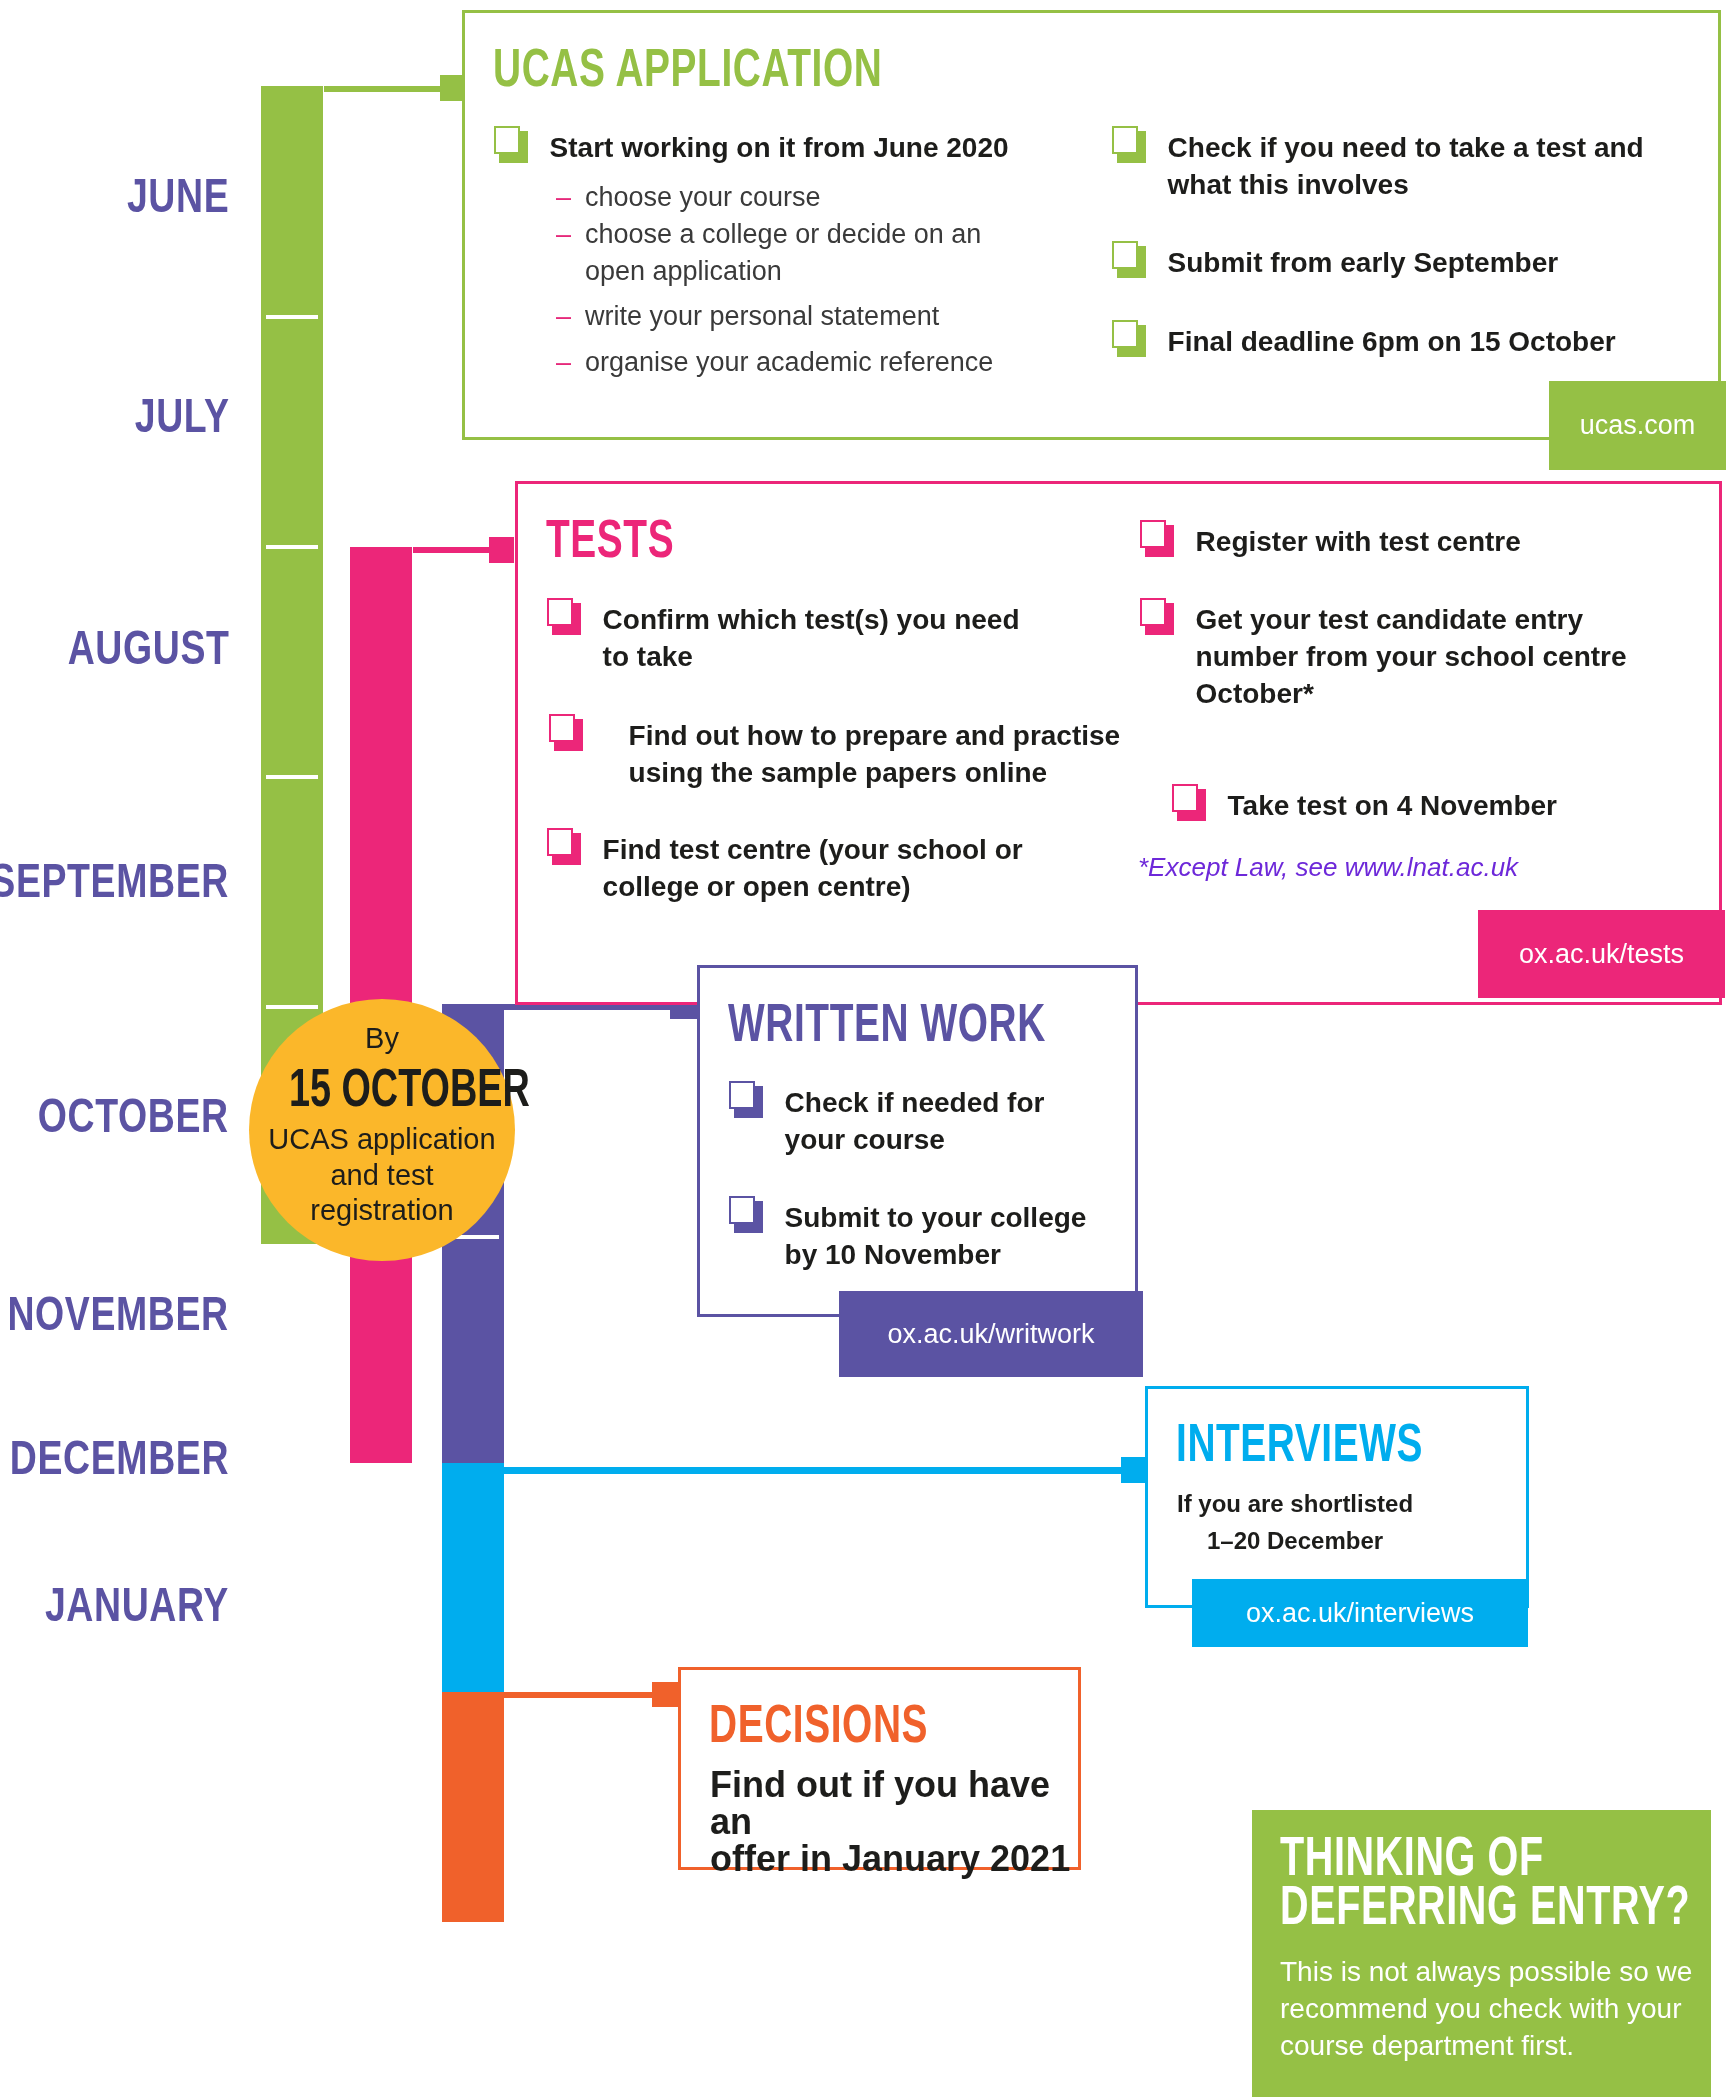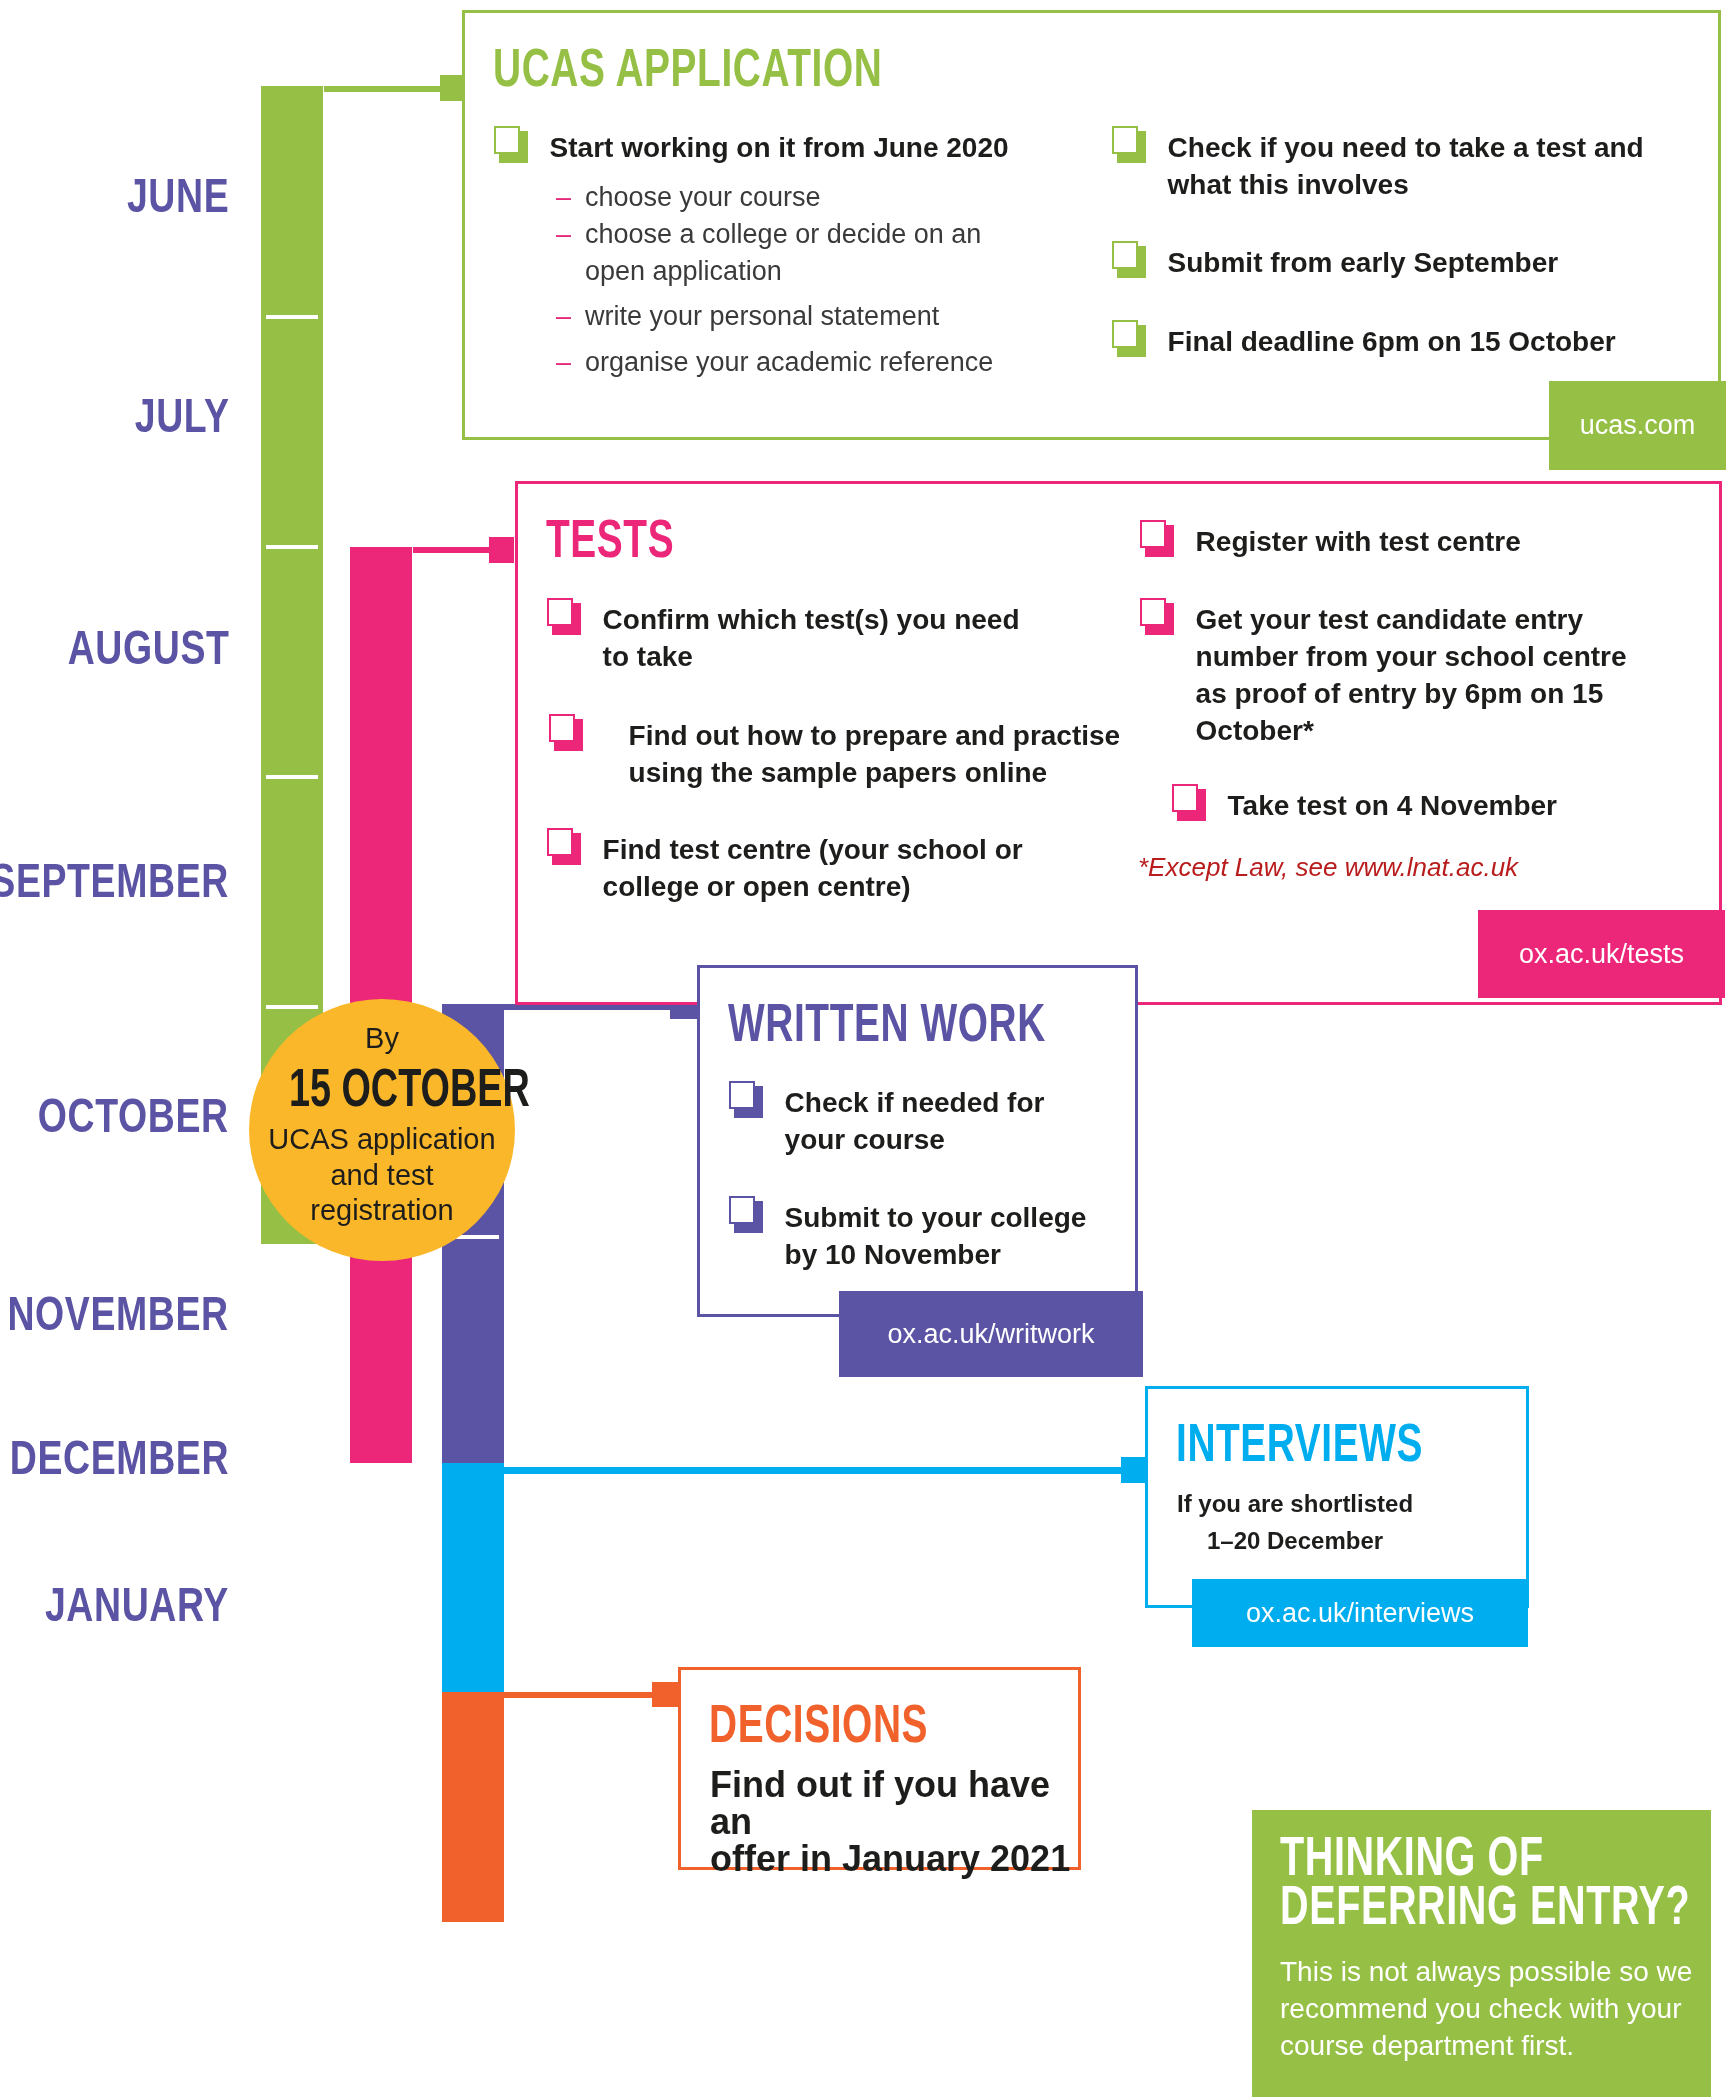--- a/index.html
+++ b/index.html
@@ -173,32 +173,31 @@
     <div class="itext">Register with test centre</div>
   </div>
   <div class="item" style="left:622px; top:117px;">
     <div class="cb">
       <div class="side" style="left:4.6px; top:4.6px; width:29px; height:32px; background:#ec2679;"></div>
       <div class="face" style="border:2.3px solid #ec2679;"></div>
     </div>
     <div class="itext">
       <div>Get your test candidate entry</div>
       <div>number from your school centre</div>
-      <div>as proof of entry by 6pm on 15</div>
       <div>October*</div>
     </div>
   </div>
   <div class="item" style="left:636px; top:303px;padding-left:18px;">
     <div class="cb">
       <div class="side" style="left:4.6px; top:4.6px; width:29px; height:32px; background:#ec2679;"></div>
       <div class="face" style="border:2.3px solid #ec2679;"></div>
     </div>
     <div class="itext">Take test on 4 November</div>
   </div>
-  <div style="position:absolute; left:620px; top:368px; font-size:26px; font-style:italic; color:#b91c1c;">*Except Law, see www.lnat.ac.uk</div>
+  <div style="position:absolute; left:620px; top:368px; font-size:26px; font-style:italic; color:#6d28d9;">*Except Law, see www.lnat.ac.uk</div>
 </div>
 <a class="linkbtn" style="left:1459px; top:910px; width:247px; height:88px; background:#ec2679;">ox.ac.uk/tests</a>
 
 <div class="box" style="left:697px; top:965px; width:441px; height:352px; border:3.1px solid #5b53a3;">
   <div class="title" style="left:28px; top:23px; color:#5b53a3;">WRITTEN WORK</div>
   <div class="item" style="left:29px; top:116px;">
     <div class="cb">
       <div class="side" style="left:4.6px; top:4.6px; width:29px; height:32px; background:#5b53a3;"></div>
       <div class="face" style="border:2.3px solid #5b53a3;"></div>
     </div>

